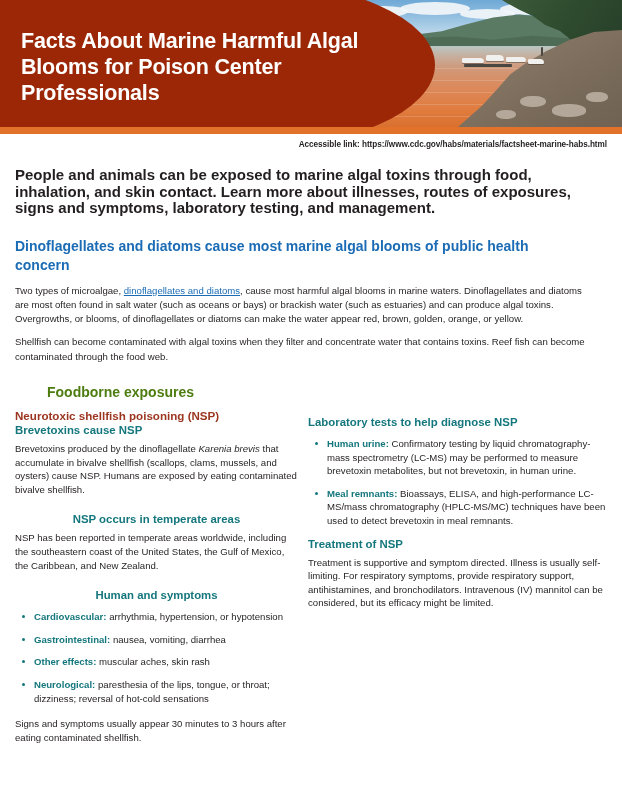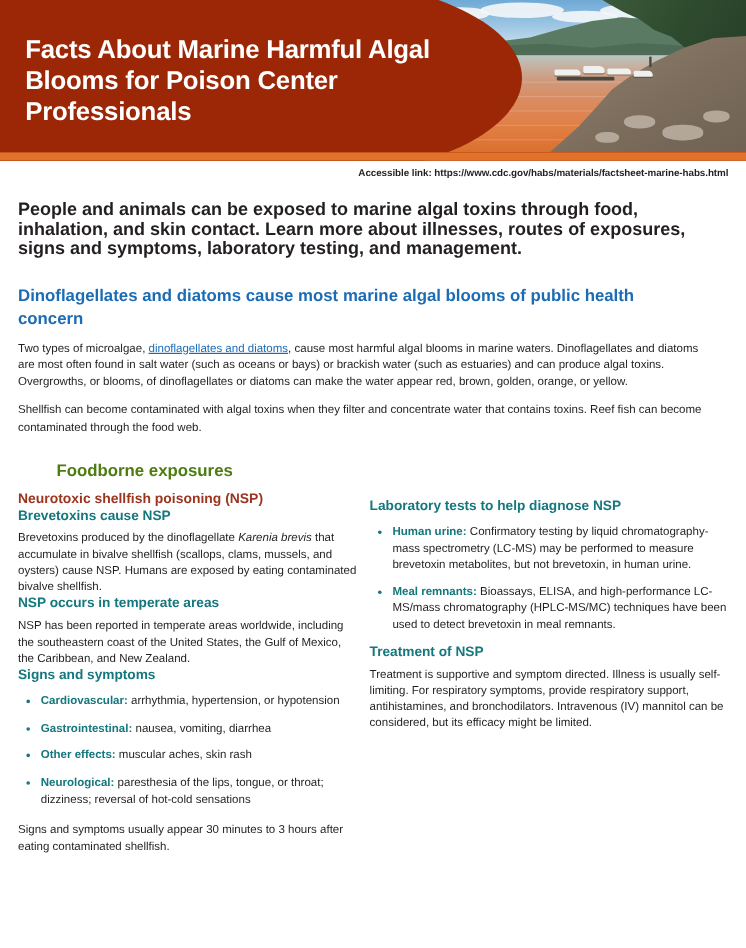--- a/index.html
+++ b/index.html
@@ -237,21 +237,21 @@
     font-size: 11.6px;
     font-weight: bold;
     line-height: 15px;
   }
   .h-teal {
     color: #14777d;
     font-size: 11.4px;
     font-weight: bold;
     line-height: 15px;
   }
-  .h-teal-sp { margin-top: 0; }
+  .h-teal-sp { margin-top: 16px; text-align: center; }
 
   .para {
     font-size: 9.6px;
     line-height: 13.6px;
     color: #231f20;
     margin-top: 4px;
   }
   .para-sp { margin-top: 12px; }
 
   ul.bullets {
@@ -351,21 +351,21 @@
       <div class="col-left">
         <h3 class="h-maroon">Neurotoxic shellfish poisoning (NSP)</h3>
         <h4 class="h-teal">Brevetoxins cause NSP</h4>
         <p class="para">
           <span>Brevetoxins produced by the dinoflagellate </span><em>Karenia brevis</em><span> that accumulate in bivalve shellfish (scallops, clams, mussels, and oysters) cause NSP. Humans are exposed by eating contaminated bivalve shellfish.</span>
         </p>
 
         <h4 class="h-teal h-teal-sp">NSP occurs in temperate areas</h4>
         <p class="para">NSP has been reported in temperate areas worldwide, including the southeastern coast of the United States, the Gulf of Mexico, the Caribbean, and New Zealand.</p>
 
-        <h4 class="h-teal h-teal-sp">Signs and symptoms</h4>
+        <h4 class="h-teal h-teal-sp">Human and symptoms</h4>
         <ul class="bullets">
           <li>
             <span class="dot"></span><span class="bl-label">Cardiovascular:</span><span> arrhythmia, hypertension, or hypotension</span>
           </li>
           <li>
             <span class="dot"></span><span class="bl-label">Gastrointestinal:</span><span> nausea, vomiting, diarrhea</span>
           </li>
           <li>
             <span class="dot"></span><span class="bl-label">Other effects:</span><span> muscular aches, skin rash</span>
           </li>

